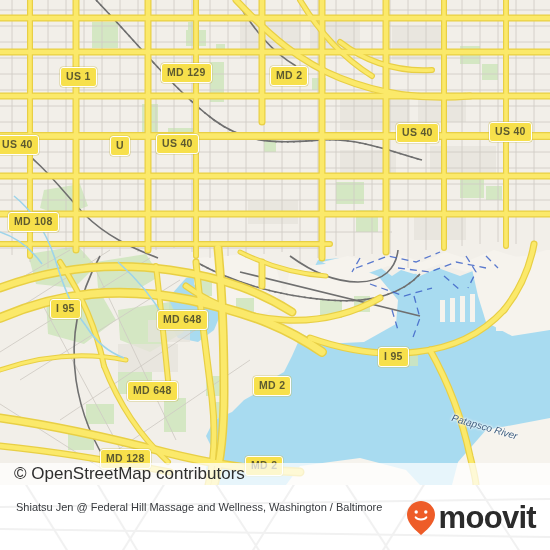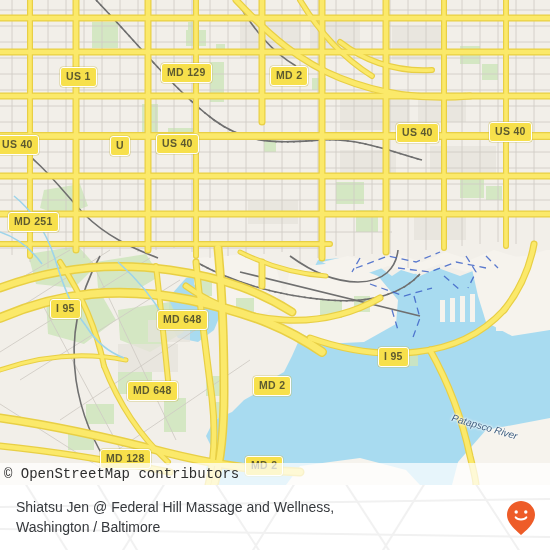--- a/index.html
+++ b/index.html
@@ -40,22 +40,22 @@
     text-shadow:0 0 3px #fff,0 0 3px #fff,0 0 2px #fff;
   }
 
   
   #attrib{
     position:absolute;left:0;bottom:0;width:550px;height:22px;
     background:rgba(255,255,255,.72);
     display:flex;align-items:center;
   }
   #attrib span{
-    font-size:14px;color:#2e2e2e;padding-left:4px;
-    font-family:Liberation Mono, monospace;
+    font-size:17px;color:#2e2e2e;padding-left:14px;
+    font-family:Liberation Sans, sans-serif;
   }
 
   
   #card{
     position:absolute;left:193px;top:122px;width:165px;height:140px;
     border-radius:5px;
     box-shadow:0 2px 7px rgba(0,0,0,.30);
     background:#ffffff;
   }
   #card-head{
@@ -85,21 +85,21 @@
   }
 
   
   #bottombar{
     position:absolute;left:0;top:485px;width:550px;height:65px;
     background:#ffffff;overflow:hidden;
   }
   #bottombar-watermark{position:absolute;left:0;top:0;width:550px;height:65px;opacity:1;}
   #place{
     position:absolute;left:16px;top:12px;width:390px;
-    font-size:14px;line-height:20px;color:#36393d;
+    font-size:11px;line-height:20px;color:#36393d;
     font-family:"Liberation Sans","DejaVu Sans",sans-serif;
   }
   #brand{
     position:absolute;right:14px;top:50%;transform:translateY(-50%);
     display:flex;align-items:center;gap:3px;
   }
   #brand-name{
     font-size:31px;font-weight:bold;color:#2b2b2b;letter-spacing:-.7px;
     font-family:"Liberation Sans","DejaVu Sans",sans-serif;
   }
@@ -380,21 +380,21 @@
 
     <div id="shields">
         <div class="shield" style="left: 60px; top: 67px;">US 1</div>
         <div class="shield" style="left: 161px; top: 63px; text-align: center;">MD 129</div>
         <div class="shield" style="left: 270px; top: 66px;">MD 2</div>
         <div class="shield" style="left: -4px; top: 135px;">US 40</div>
         <div class="shield" style="left: 110px; top: 136px;">U</div>
         <div class="shield" style="left: 156px; top: 134px;">US 40</div>
         <div class="shield" style="left: 396px; top: 123px;">US 40</div>
         <div class="shield" style="left: 489px; top: 122px;">US 40</div>
-        <div class="shield" style="left: 8px; top: 212px;">MD 251</div>
+        <div class="shield" style="left: 8px; top: 212px;">MD 108</div>
         <div class="shield" style="left: 50px; top: 299px;">I 95</div>
         <div class="shield" style="left: 157px; top: 310px;">MD 648</div>
         <div class="shield" style="left: 127px; top: 381px;">MD 648</div>
         <div class="shield" style="left: 253px; top: 376px;">MD 2</div>
         <div class="shield" style="left: 378px; top: 347px;">I 95</div>
         <div class="shield" style="left: 100px; top: 449px;">MD 128</div>
         <div class="shield" style="left: 245px; top: 456px;">MD 2</div>
       </div>
 
     <div class="waterlabel" style="left:452px;top:412px;transform:rotate(16deg);transform-origin:left center;">Patapsco River</div>
@@ -425,16 +425,17 @@
 
     <div id="place">Shiatsu Jen @ Federal Hill Massage and Wellness, Washington / Baltimore</div>
 
     <div id="brand">
       <svg width="30" height="36" viewBox="0 0 30 36">
         <path d="M15 1 C7.3 1 1 7.3 1 15 C1 23.5 11 31.5 15 35 C19 31.5 29 23.5 29 15 C29 7.3 22.7 1 15 1 Z" fill="#ee5c28"></path>
         <circle cx="10.2" cy="12" r="1.7" fill="#ffffff"></circle>
         <circle cx="19.8" cy="12" r="1.7" fill="#ffffff"></circle>
         <path d="M9.6 17.2 C11.4 20.2 18.6 20.2 20.4 17.2" fill="none" stroke="#ffffff" stroke-width="1.9" stroke-linecap="round"></path>
       </svg>
+      <span id="brand-name">moovit</span>
     </div>
   </div>
 
 </div>
 
 </body></html>

